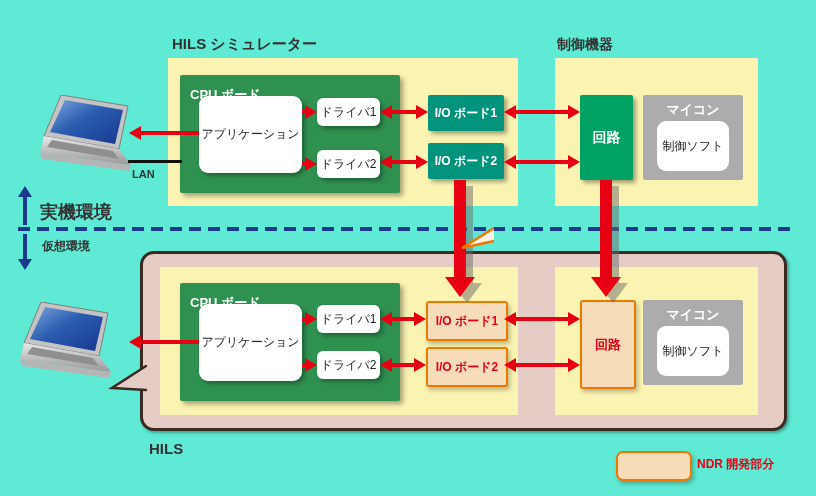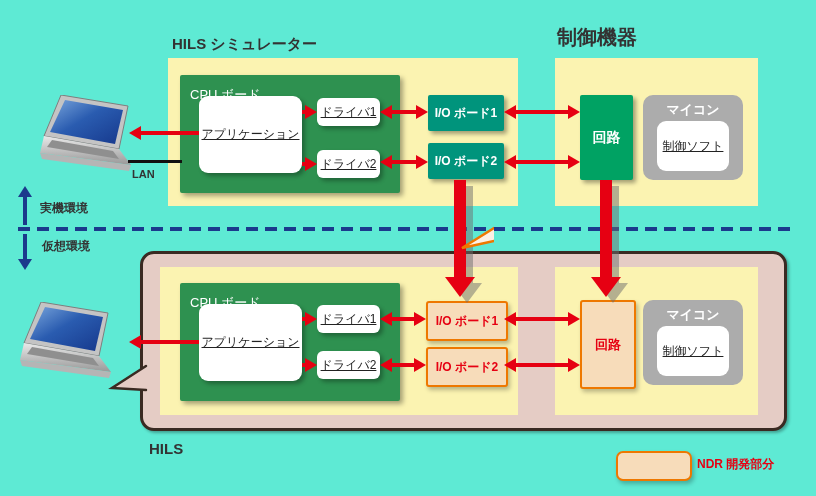--- a/index.html
+++ b/index.html
@@ -2,28 +2,28 @@
 <html><head>
 <meta charset="utf-8">
 <style>
   html,body{margin:0;padding:0;}
   body{font-family:"Liberation Sans","DejaVu Sans",sans-serif;background:#e0e0e0;}
   #stage{position:relative;width:816px;height:496px;background:#5eead4;overflow:hidden;}
   .abs{position:absolute;}
   .lbl{color:#333;font-weight:bold;}
   .panel-yellow{background:#fbf3b1;z-index:1;}
   .board-green{background:#2e9150;border-radius:2px;box-shadow:3px 3px 5px rgba(0,0,0,.35);z-index:3;}
-  .board-title{position:absolute;left:10px;top:11px;color:#fff;font-weight:normal;font-size:13px;}
+  .board-title{position:absolute;left:10px;top:11px;color:#fff;font-weight:bold;font-size:13px;}
   .white-box{background:#fff;border-radius:9px;display:flex;align-items:center;justify-content:center;
-             color:#222;box-shadow:3px 3px 4px rgba(0,0,0,.3);z-index:4;text-align:center;text-decoration:underline;}
+             color:#222;box-shadow:3px 3px 4px rgba(0,0,0,.3);z-index:4;text-align:center;}
   .io-teal{background:#00947c;display:flex;align-items:center;justify-content:center;color:#fff;
            font-weight:bold;font-size:12px;box-shadow:3px 3px 4px rgba(0,0,0,.35);z-index:3;border-radius:2px;}
   .circuit-green{background:#00a263;display:flex;align-items:center;justify-content:center;color:#fff;
            font-weight:bold;font-size:14px;box-shadow:3px 3px 4px rgba(0,0,0,.35);z-index:3;border-radius:2px;}
-  .micon-gray{background:#acacac;z-index:3;border-radius:10px;}
+  .micon-gray{background:#acacac;z-index:3;border-radius:2px;}
   .micon-title{position:absolute;left:0;right:0;top:6px;text-align:center;color:#fff;font-weight:bold;font-size:13px;}
   .ndr-box{background:#f7dcba;border:2.5px solid #ee7800;border-radius:7px;display:flex;align-items:center;
            justify-content:center;color:#e60012;font-weight:bold;font-size:12px;box-shadow:2px 3px 4px rgba(0,0,0,.25);z-index:3;}
   .sils{background:#e5ccc5;border:3px solid #3a2a22;border-radius:14px;z-index:1;box-shadow:2px 2px 3px rgba(0,0,0,.3);}
   .hline{position:absolute;height:4px;background:#e60012;z-index:6;}
   .head{position:absolute;width:0;height:0;z-index:6;}
   .head-r{border-left:12px solid #e60012;border-top:7px solid transparent;border-bottom:7px solid transparent;}
   .head-l{border-right:12px solid #e60012;border-top:7px solid transparent;border-bottom:7px solid transparent;}
   .vbar{position:absolute;width:12px;background:#e60012;z-index:7;}
   .vhead{position:absolute;width:0;height:0;border-top:20px solid #e60012;border-left:15px solid transparent;
@@ -38,21 +38,21 @@
            color:#e60012;font-weight:bold;font-size:12.5px;line-height:19px;padding:4px 8px 4px 10px;}
   .tailsvg{position:absolute;z-index:9;}
   svg{display:block;}
 </style>
 </head>
 <body>
 
 <div id="stage">
 
   <div class="abs lbl" style="left:172px;top:35px;font-size:15px;">HILS シミュレーター</div>
-  <div class="abs lbl" style="left:557px;top:24px;font-size:20px;">制御機器</div>
+  <div class="abs lbl" style="left:557px;top:36px;font-size:14px;">制御機器</div>
 
   <div class="abs panel-yellow" style="left:168px;top:58px;width:350px;height:148px;"></div>
   <div class="abs panel-yellow" style="left:555px;top:58px;width:203px;height:148px;"></div>
 
   <div class="abs board-green" style="left:180px;top:75px;width:220px;height:118px;">
     <span class="board-title">CPU ボード</span>
   </div>
   <div class="abs white-box" style="left:199px;top:96px;width:103px;height:77px;font-size:12px;">アプリケーション</div>
   <div class="abs white-box" style="left:317px;top:98px;width:63px;height:28px;font-size:12px;border-radius:6px;">ドライバ1</div>
   <div class="abs white-box" style="left:317px;top:150px;width:63px;height:28px;font-size:12px;border-radius:6px;">ドライバ2</div>
@@ -93,21 +93,21 @@
   </svg>
 
   <div class="abs" style="left:128px;top:160px;width:54px;height:3px;background:#111;z-index:5;"></div>
   <div class="abs lbl" style="left:132px;top:168px;font-size:11px;">LAN</div>
 
   <div class="dashline" style="left:18px;top:227px;width:772px;"></div>
   <div class="bluebar" style="left:23px;top:197px;height:28px;"></div>
   <div class="abs" style="left:18px;top:186px;width:0;height:0;border-bottom:11px solid #1b3a8c;border-left:7px solid transparent;border-right:7px solid transparent;z-index:5;"></div>
   <div class="bluebar" style="left:23px;top:234px;height:26px;"></div>
   <div class="abs" style="left:18px;top:259px;width:0;height:0;border-top:11px solid #1b3a8c;border-left:7px solid transparent;border-right:7px solid transparent;z-index:5;"></div>
-  <div class="abs lbl" style="left:40px;top:200px;font-size:12px;">実機環境</div>
+  <div class="abs lbl" style="left:40px;top:200px;font-size:18px;">実機環境</div>
   <div class="abs lbl" style="left:42px;top:238px;font-size:12px;">仮想環境</div>
 
   <div class="abs sils" style="left:140px;top:251px;width:641px;height:174px;"></div>
   <svg class="tailsvg" style="left:104px;top:360px;" width="44" height="36" viewBox="0 0 44 36">
     <polygon points="42,6 8,28 42,30" fill="#e5ccc5"></polygon>
     <path d="M42,6 L8,28 L42,30" fill="none" stroke="#3a2a22" stroke-width="2.5" stroke-linecap="round"></path>
   </svg>
   <div class="abs lbl" style="left:149px;top:440px;font-size:15px;z-index:9;">HILS</div>
 
   <div class="abs panel-yellow" style="left:160px;top:267px;width:358px;height:148px;z-index:2;"></div>

